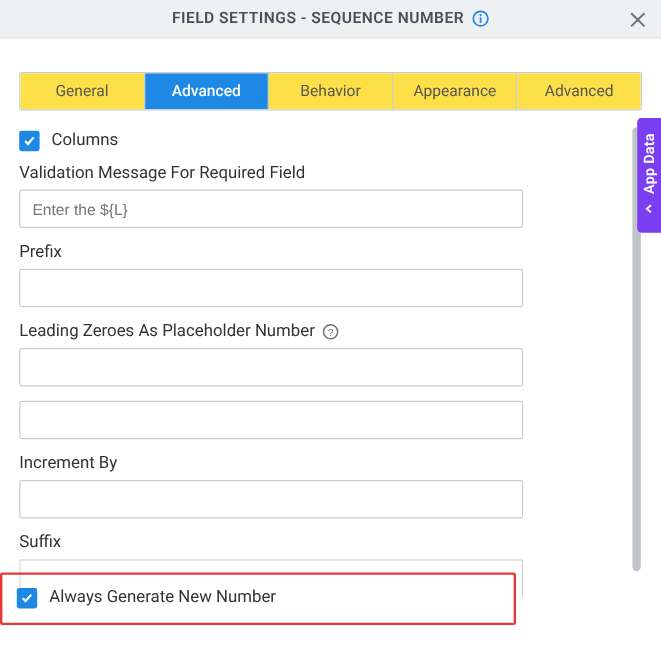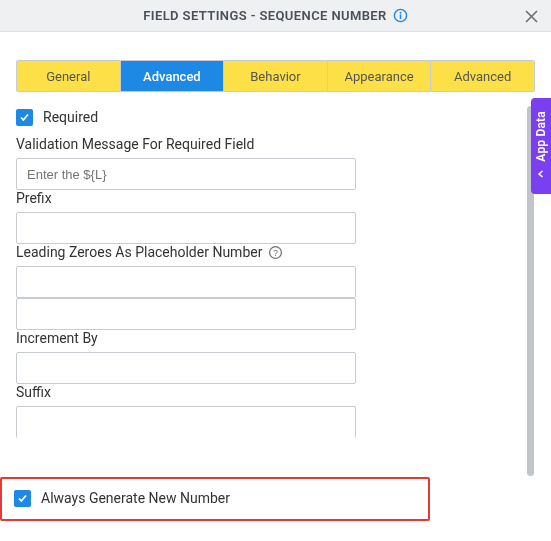--- a/index.html
+++ b/index.html
@@ -11,22 +11,22 @@
 .info-icon-svg { width: 15px; height: 15px; }
 .tabs { margin: 28px 16px 0 16px; display: flex; border: 1px solid #c8ccd0; border-radius: 2px; overflow: hidden; }
 .tab { flex: 1; height: 30px; display: flex; align-items: center; justify-content: center; font-size: 13px; color: #555; background: #fde047; cursor: pointer; border-right: 1px solid #c8ccd0; }
 .tab:last-child { border-right: none; }
 .tab.active { background: #1e88e5; color: #fff; font-weight: 500; }
 .body { position: absolute; top: 90px; bottom: 0; left: 0; right: 0; padding: 16px 16px 12px 16px; overflow-y: auto; }
 .check-row { display: flex; align-items: center; gap: 10px; height: 22px; margin-bottom: 8px; }
 .checkbox { width: 17px; height: 17px; border-radius: 2px; background: #1e88e5; display: flex; align-items: center; justify-content: center; cursor: pointer; }
 .check-label { font-size: 14px; color: #333; }
 .field-label { font-size: 14px; color: #333; margin-bottom: 6px; display: flex; align-items: center; gap: 6px; }
-.text-input { width: 340px; height: 32px; border: 1px solid #c8ccd0; border-radius: 2px; padding: 0 10px; font-size: 13px; color: #888; outline: none; }
-.field-block { }
+.text-input { width: 420px; height: 32px; border: 1px solid #c8ccd0; border-radius: 2px; padding: 0 10px; font-size: 13px; color: #888; outline: none; }
+.field-block { margin-bottom: 12px; }
 .help-icon { width: 15px; height: 15px; }
 .highlight-box { position: absolute; left: 0; width: 430px; border: 2px solid #e53935; padding: 8px 6px 10px 6px; border-radius: 2px; }
 .scrollbar-track { position: absolute; right: 17px; top: 106px; width: 7px; height: 420px; background: transparent; }
 .scrollbar-thumb { position: absolute; right: 17px; top: 106px; width: 7px; height: 370px; background: #c1c4c8; border-radius: 4px; }
 .side-tab { position: absolute; right: 0; top: 98px; width: 20px; height: 96px; background: #7b3ff2; border-top-left-radius: 4px; border-bottom-left-radius: 4px; display: flex; align-items: center; justify-content: center; cursor: pointer; }
 .side-tab-inner { display: flex; flex-direction: column; align-items: center; gap: 6px; }
 .side-tab-chevron { color: #fff; font-size: 11px; }
 .side-tab-text { color: #fff; font-size: 12px; font-weight: 600; writing-mode: vertical-rl; transform: rotate(180deg); letter-spacing: 0.2px; }
 </style>
 </head>
@@ -69,21 +69,21 @@
   </div>
 
   <div class="body">
 
     <div class="check-row">
       <div class="checkbox">
         <svg width="11" height="11" viewBox="0 0 11 11">
           <polyline points="2,5.5 4.3,8 9,2.5" fill="none" stroke="#fff" stroke-width="1.8"></polyline>
         </svg>
       </div>
-      <span class="check-label">Required</span>
+      <span class="check-label">Columns</span>
     </div>
 
     <div class="field-block">
       <div class="field-label">Validation Message For Required Field</div>
       <input class="text-input" placeholder="Enter the ${L}" style="">
     </div>
 
     <div class="field-block">
       <div class="field-label">Prefix</div>
       <input class="text-input" style="">

